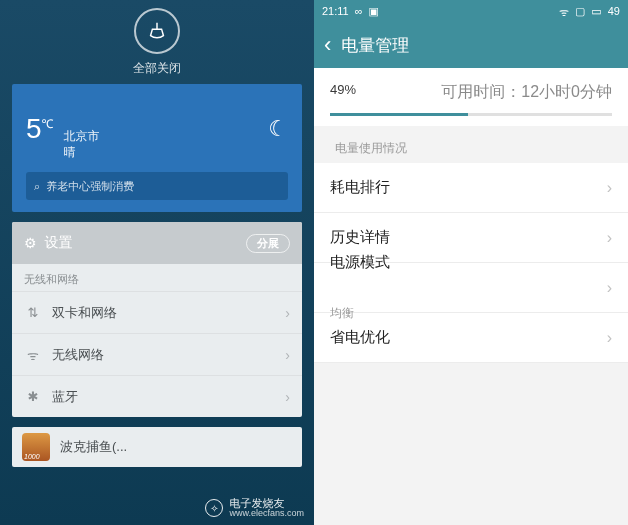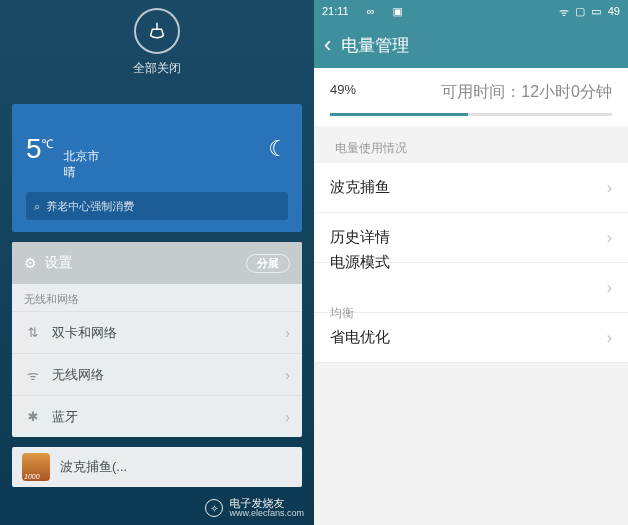--- a/index.html
+++ b/index.html
@@ -1,21 +1,21 @@
 <!DOCTYPE html>
 <html><head>
 <meta charset="utf-8">
 <style>
 * { margin: 0; padding: 0; box-sizing: border-box; font-family: -apple-system, "Helvetica Neue", Arial, sans-serif; }
 body { width: 628px; height: 525px; display: flex; background: #fff; position: relative; overflow: hidden; }
 
 
 .left-phone { width: 314px; height: 525px; background: linear-gradient(#1a4a66,#0d3a52); position: relative; overflow: hidden; }
 .brush-circle { width: 46px; height: 46px; border: 2px solid rgba(255,255,255,0.7); border-radius: 50%; margin: 8px auto 6px; display: flex; align-items: center; justify-content: center; color: #fff; }
-.close-all { text-align: center; color: rgba(255,255,255,0.85); font-size: 12px; margin-bottom: 27px; }
+.close-all { text-align: center; color: rgba(255,255,255,0.85); font-size: 12px; margin-bottom: 7px; }
 
 .card1 { background: #2b73b8; margin: 0 12px 10px; border-radius: 2px; padding: 14px 14px 12px; color: #fff; }
 .weather-row { display: flex; align-items: center; margin-bottom: 12px; }
 .temp { font-size: 28px; font-weight: 200; }
 .temp sup { font-size: 12px; }
 .city-block { margin-left: 10px; font-size: 12px; line-height: 1.3; opacity: 0.9; margin-top: 31px; }
 .moon { margin-left: auto; color: #fff; font-size: 22px; }
 .search-bar { background: #1d5d97; height: 28px; border-radius: 3px; display: flex; align-items: center; padding: 0 8px; font-size: 11px; color: rgba(255,255,255,0.8); }
 .search-bar .mag { margin-right: 6px; }
 
@@ -29,21 +29,21 @@
 .list-item .chev { margin-left: auto; color: #b0b4b7; font-size: 14px; }
 
 .card3 { background: #e9edef; margin: 0 12px; height: 40px; border-radius: 2px; display: flex; align-items: center; padding: 12px 10px; }
 .game-icon { width: 28px; height: 28px; border-radius: 4px; background: linear-gradient(#d94,#a52); margin-right: 10px; position: relative; overflow: hidden; }
 .game-icon::after { content:"1000"; position:absolute; bottom:1px; left:2px; font-size:7px; color:#fff; font-style:italic; }
 .card3-title { font-size: 13px; color: #4a4f52; }
 
 
 .right-phone { width: 314px; height: 525px; background: #f3f3f3; position: relative; overflow: hidden; }
 .status-bar { height: 22px; background: #3f8f9c; color: #fff; display: flex; align-items: center; padding: 0 8px; font-size: 11px; }
-.status-bar .sb-left { display: flex; gap: 18px; }
+.status-bar .sb-left { display: flex; gap: 6px; }
 .status-bar .sb-right { margin-left: auto; display: flex; gap: 6px; align-items: center; }
 .app-bar { height: 46px; background: #3f8f9c; color: #fff; display: flex; align-items: center; padding: 0 10px; font-size: 17px; }
 .app-bar .back { font-size: 22px; margin-right: 10px; }
 
 .pct-block { background: #fff; padding: 14px 16px 10px; }
 .pct-row { display: flex; justify-content: space-between; font-size: 13px; color: #3a3a3a; margin-bottom: 10px; }
 .pct-row .avail { color: #8a8a8a; font-size: 16px; }
 .progress-track { height: 3px; background: #e0e0e0; }
 .progress-fill { height: 100%; background: #3f8f9c; width: 49%; }
 
@@ -152,21 +152,21 @@
         <span>可用时间：</span><span>12小时0分钟</span>
       </span>
     </div>
     <div class="progress-track">
       <div class="progress-fill"></div>
     </div>
   </div>
 
   <div class="group-label">电量使用情况</div>
   <div class="r-item">
-    <span>波克捕鱼</span>
+    <span>耗电排行</span>
     <span class="chev">›</span>
   </div>
   <div class="r-item">
     <span>历史详情</span>
     <span class="chev">›</span>
   </div>
 
   <div class="r-item">
     <div class="col">
       <span>电源模式</span>

